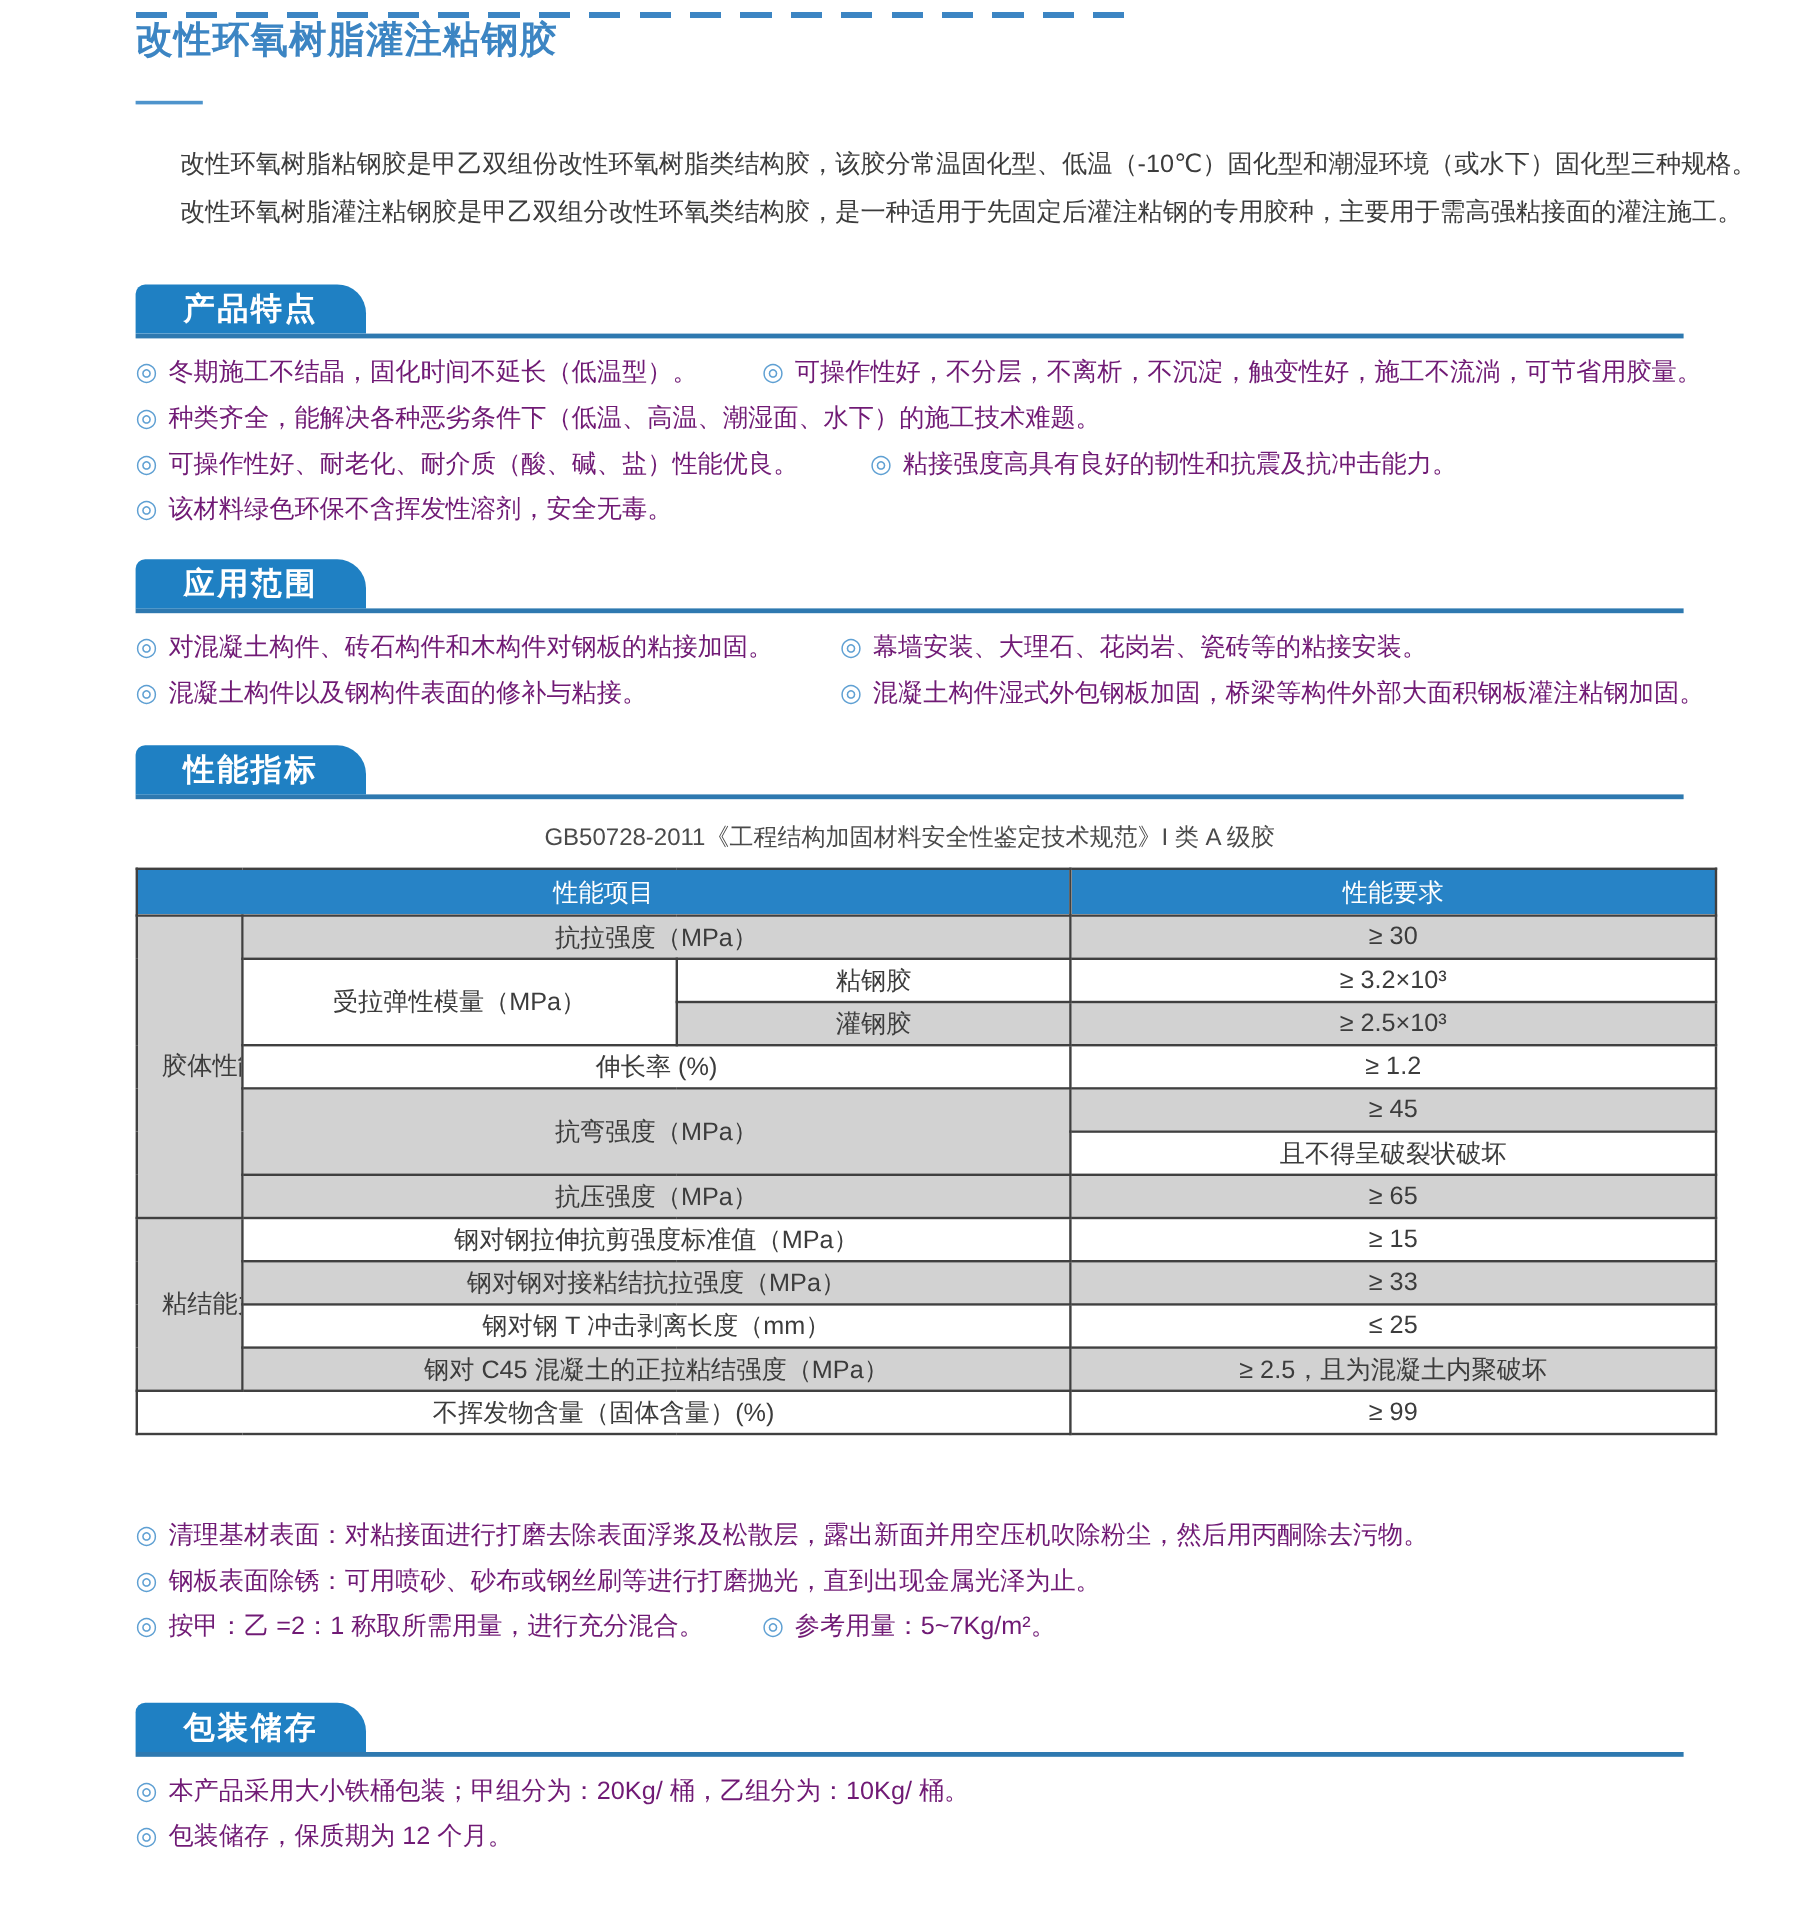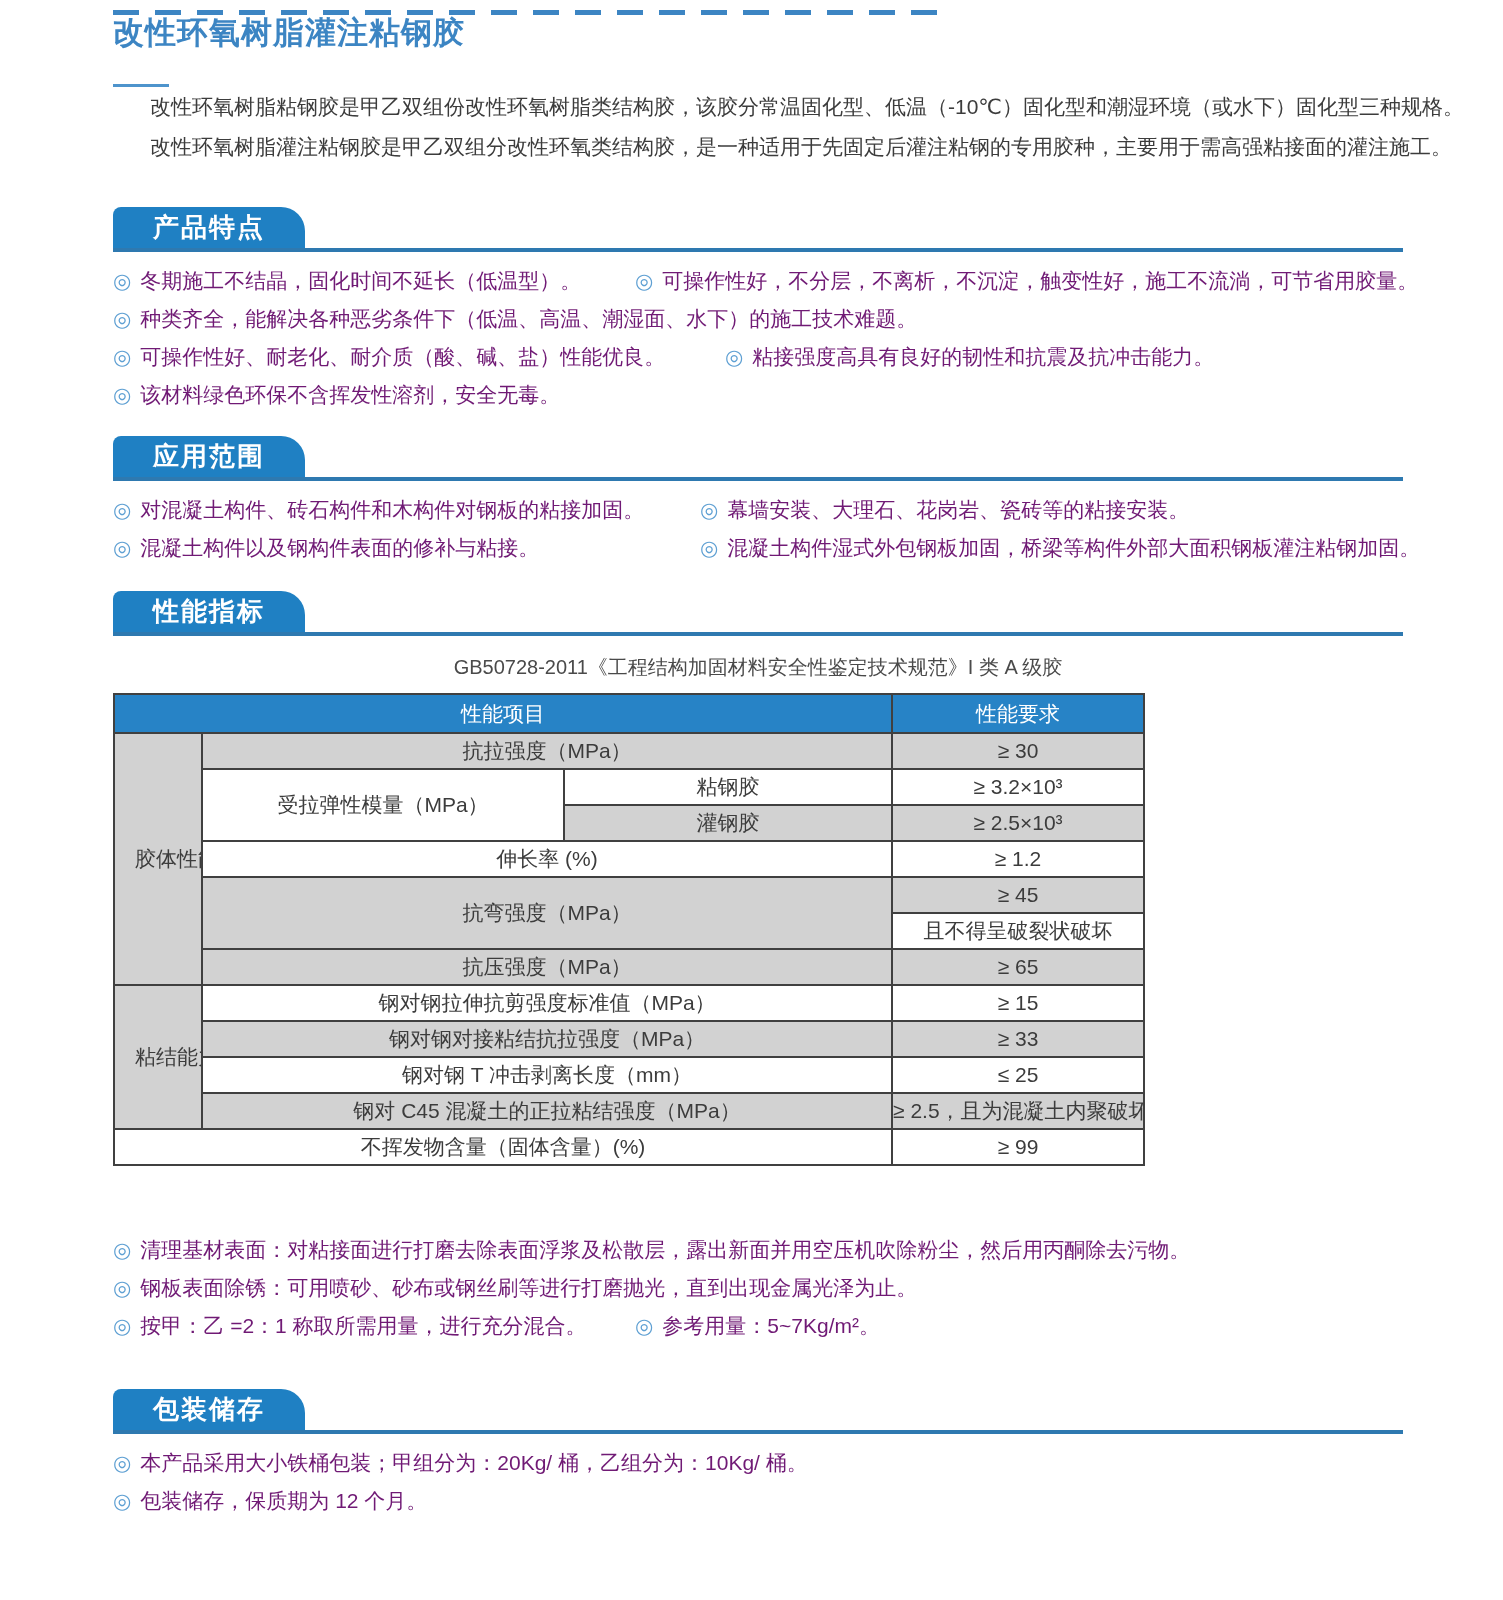--- a/index.html
+++ b/index.html
@@ -24,21 +24,21 @@
   .title {
     margin: 10px 0 0 0;
     font-size: 31px; line-height: 46px; font-weight: bold;
     color: #3c85c3; letter-spacing: 1px;
   }
   .title-dash {
     margin-top: 28px;
     width: 56px; height: 3px; background: #4e94cc;
   }
 
-  .intro { }
+  .intro { margin-top: 30px; }
   .intro p {
     margin: 0; padding-left: 37px;
     font-size: 21px; line-height: 40px; color: #3c3c3c;
     white-space: nowrap;
   }
 
   .sec-head {
     display: flex; align-items: flex-end;
     width: 1290px;
     border-bottom: 4px solid #2e79b0;
@@ -71,21 +71,21 @@
   .process .row3 .bullet:first-child    { width: 522px; }
 
   .caption {
     width: 1290px; text-align: center;
     font-size: 20px; color: #4a4a4a;
     margin: 18px 0 12px 0;
   }
 
   table.perf {
     border-collapse: collapse; table-layout: fixed;
-    width: 1032px;
+    width: 1318px;
   }
   table.perf th, table.perf td {
     border: 2px solid #404040;
     text-align: center; vertical-align: middle;
     font-size: 21px; color: #3c3c3c;
     height: 34px; padding: 0;
     white-space: nowrap; overflow: hidden;
   }
   table.perf thead th {
     background: #2783c6; color: #ffffff;

